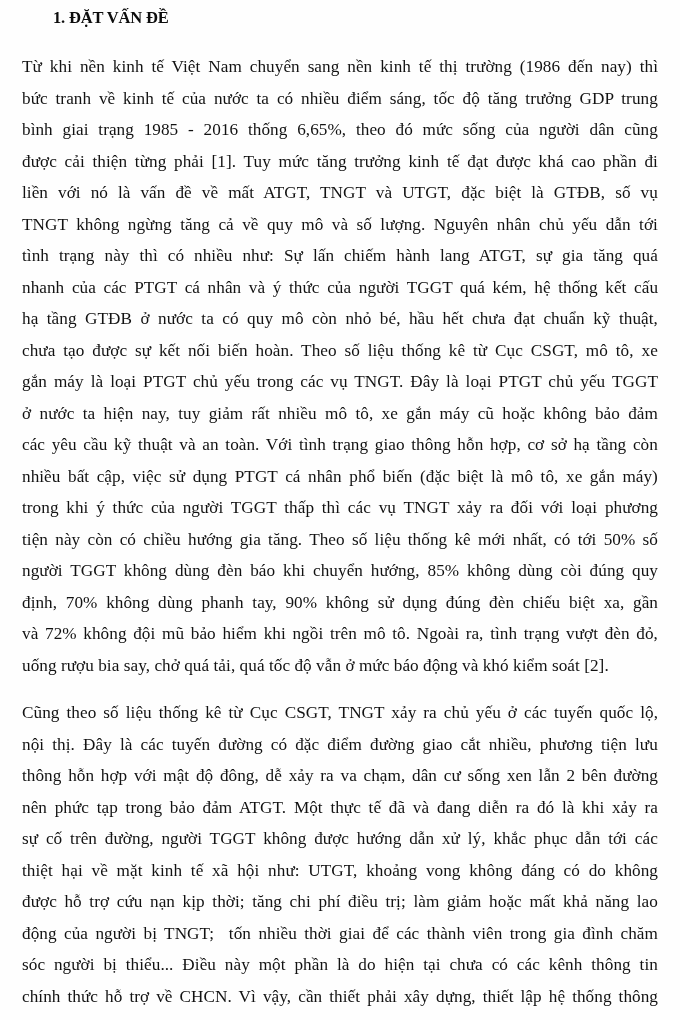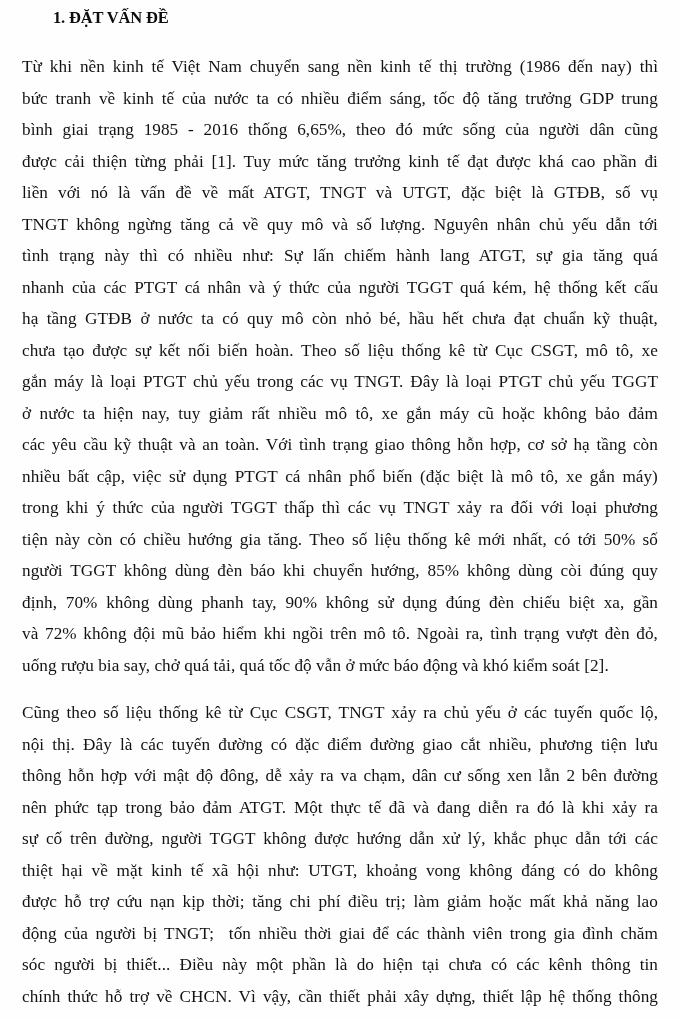--- a/index.html
+++ b/index.html
@@ -104,20 +104,20 @@
 
     <div class="body-block" id="p2">
         <span class="tline j"><span>Cũng</span> <span>theo</span> <span>số</span> <span>liệu</span> <span>thống</span> <span>kê</span> <span>từ</span> <span>Cục</span> <span>CSGT,</span> <span>TNGT</span> <span>xảy</span> <span>ra</span> <span>chủ</span> <span>yếu</span> <span>ở</span> <span>các</span> <span>tuyến</span> <span>quốc</span> <span>lộ,</span></span>
         <span class="tline j"><span>nội</span> <span>thị.</span> <span>Đây</span> <span>là</span> <span>các</span> <span>tuyến</span> <span>đường</span> <span>có</span> <span>đặc</span> <span>điểm</span> <span>đường</span> <span>giao</span> <span>cắt</span> <span>nhiều,</span> <span>phương</span> <span>tiện</span> <span>lưu</span></span>
         <span class="tline j"><span>thông</span> <span>hỗn</span> <span>hợp</span> <span>với</span> <span>mật</span> <span>độ</span> <span>đông,</span> <span>dễ</span> <span>xảy</span> <span>ra</span> <span>va</span> <span>chạm,</span> <span>dân</span> <span>cư</span> <span>sống</span> <span>xen</span> <span>lẫn</span> <span>2</span> <span>bên</span> <span>đường</span></span>
         <span class="tline j"><span>nên</span> <span>phức</span> <span>tạp</span> <span>trong</span> <span>bảo</span> <span>đảm</span> <span>ATGT.</span> <span>Một</span> <span>thực</span> <span>tế</span> <span>đã</span> <span>và</span> <span>đang</span> <span>diễn</span> <span>ra</span> <span>đó</span> <span>là</span> <span>khi</span> <span>xảy</span> <span>ra</span></span>
         <span class="tline j"><span>sự</span> <span>cố</span> <span>trên</span> <span>đường,</span> <span>người</span> <span>TGGT</span> <span>không</span> <span>được</span> <span>hướng</span> <span>dẫn</span> <span>xử</span> <span>lý,</span> <span>khắc</span> <span>phục</span> <span>dẫn</span> <span>tới</span> <span>các</span></span>
         <span class="tline j"><span>thiệt</span> <span>hại</span> <span>về</span> <span>mặt</span> <span>kinh</span> <span>tế</span> <span>xã</span> <span>hội</span> <span>như:</span> <span>UTGT,</span> <span>khoảng</span> <span>vong</span> <span>không</span> <span>đáng</span> <span>có</span> <span>do</span> <span>không</span></span>
         <span class="tline j"><span>được</span> <span>hỗ</span> <span>trợ</span> <span>cứu</span> <span>nạn</span> <span>kịp</span> <span>thời;</span> <span>tăng</span> <span>chi</span> <span>phí</span> <span>điều</span> <span>trị;</span> <span>làm</span> <span>giảm</span> <span>hoặc</span> <span>mất</span> <span>khả</span> <span>năng</span> <span>lao</span></span>
         <span class="tline j"><span>động</span> <span>của</span> <span>người</span> <span>bị</span> <span>TNGT;</span> <span></span> <span>tốn</span> <span>nhiều</span> <span>thời</span> <span>giai</span> <span>để</span> <span>các</span> <span>thành</span> <span>viên</span> <span>trong</span> <span>gia</span> <span>đình</span> <span>chăm</span></span>
-        <span class="tline j"><span>sóc</span> <span>người</span> <span>bị</span> <span>thiết...</span> <span>Điều</span> <span>này</span> <span>một</span> <span>phần</span> <span>là</span> <span>do</span> <span>hiện</span> <span>tại</span> <span>chưa</span> <span>có</span> <span>các</span> <span>kênh</span> <span>thông</span> <span>tin</span></span>
+        <span class="tline j"><span>sóc</span> <span>người</span> <span>bị</span> <span>thiểu...</span> <span>Điều</span> <span>này</span> <span>một</span> <span>phần</span> <span>là</span> <span>do</span> <span>hiện</span> <span>tại</span> <span>chưa</span> <span>có</span> <span>các</span> <span>kênh</span> <span>thông</span> <span>tin</span></span>
         <span class="tline j"><span>chính</span> <span>thức</span> <span>hỗ</span> <span>trợ</span> <span>về</span> <span>CHCN.</span> <span>Vì</span> <span>vậy,</span> <span>cần</span> <span>thiết</span> <span>phải</span> <span>xây</span> <span>dựng,</span> <span>thiết</span> <span>lập</span> <span>hệ</span> <span>thống</span> <span>thông</span></span>
         <span class="tline j"><span>tin</span> <span>hỗ</span> <span>trợ</span> <span>CHCN</span> <span>trong</span> <span>GTĐB</span> <span>để</span> <span>góp</span> <span>phần</span> <span>giảm</span> <span>thiểu</span> <span>những</span> <span>thiệt</span> <span>hại</span> <span>về</span> <span>kinh</span> <span>tế,</span> <span>con</span></span>
         <span class="tline j last"><span>người,</span> <span>PTGT.</span></span>
       </div>
 
   </div>
 </div>
 
 </body></html>

